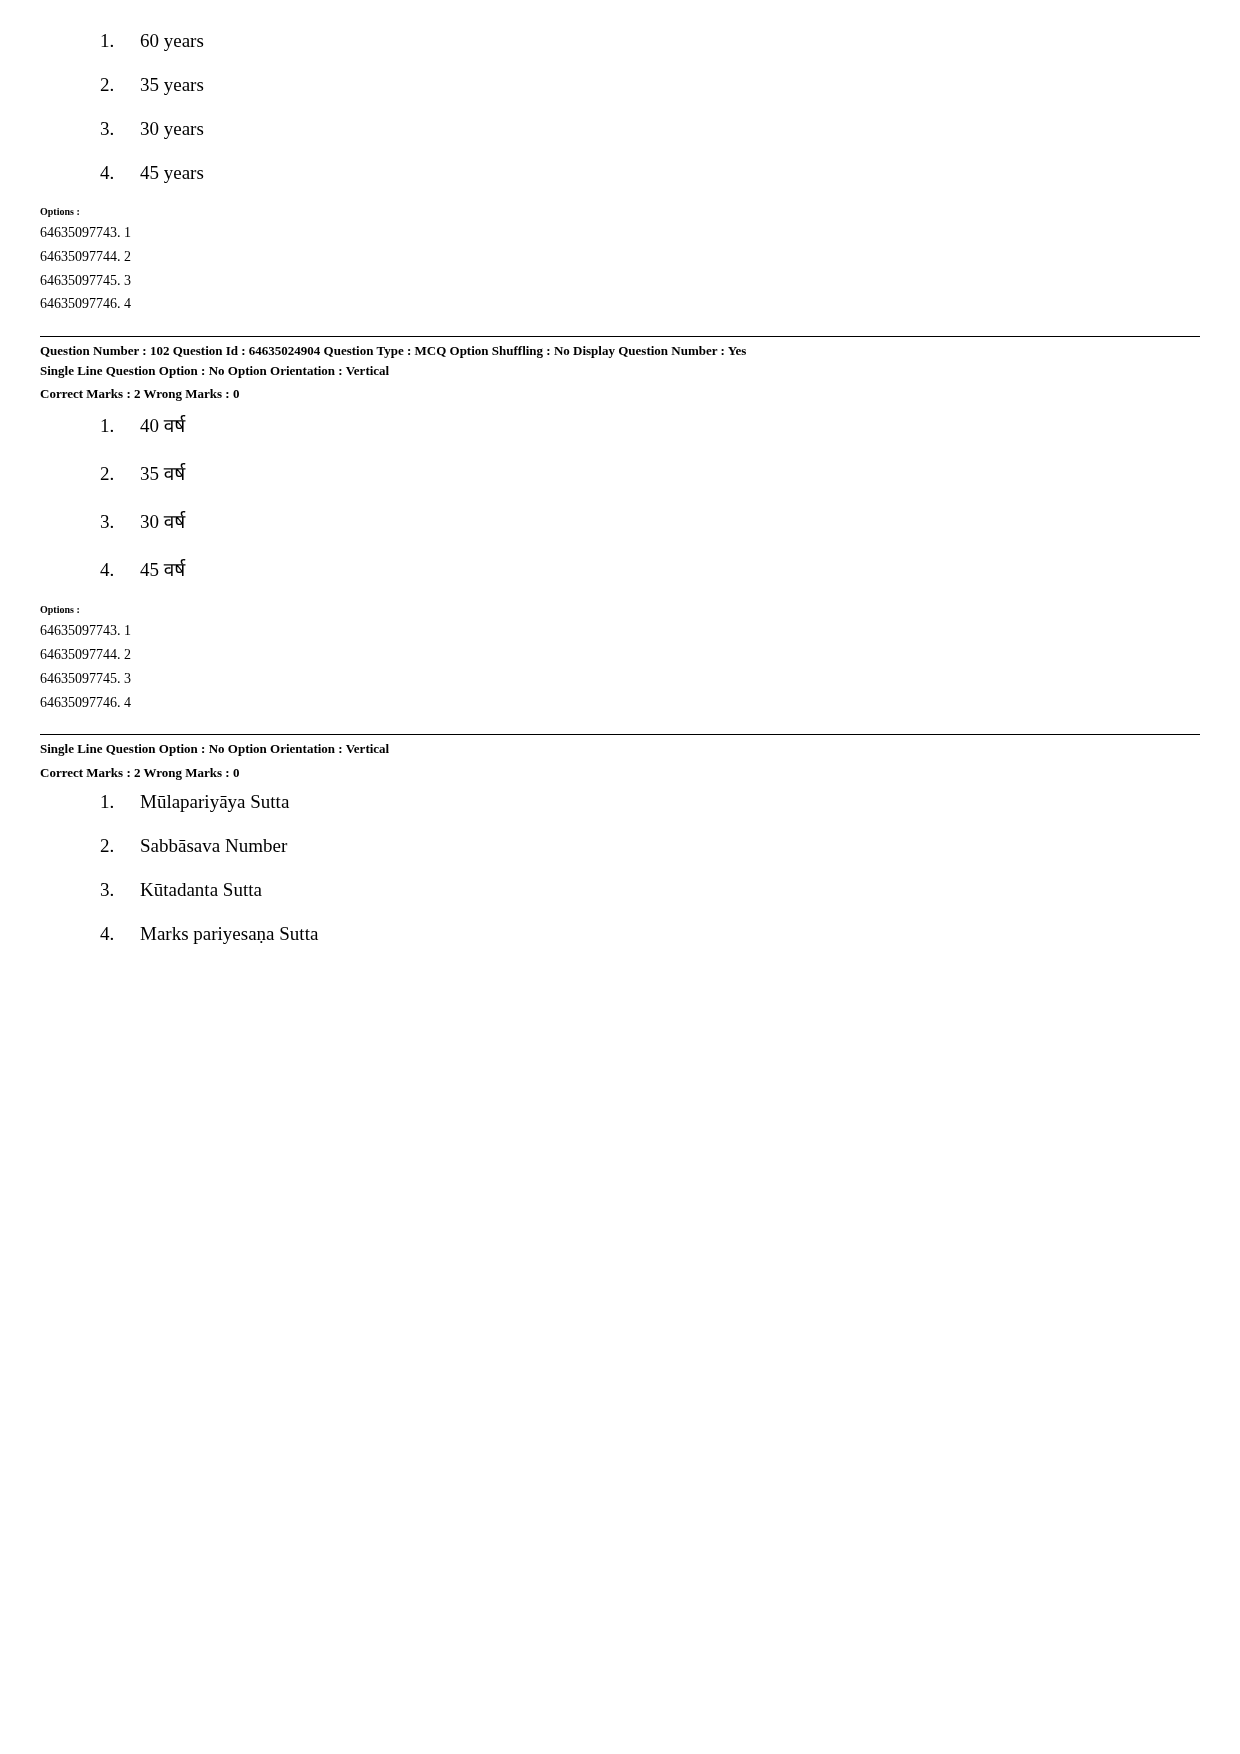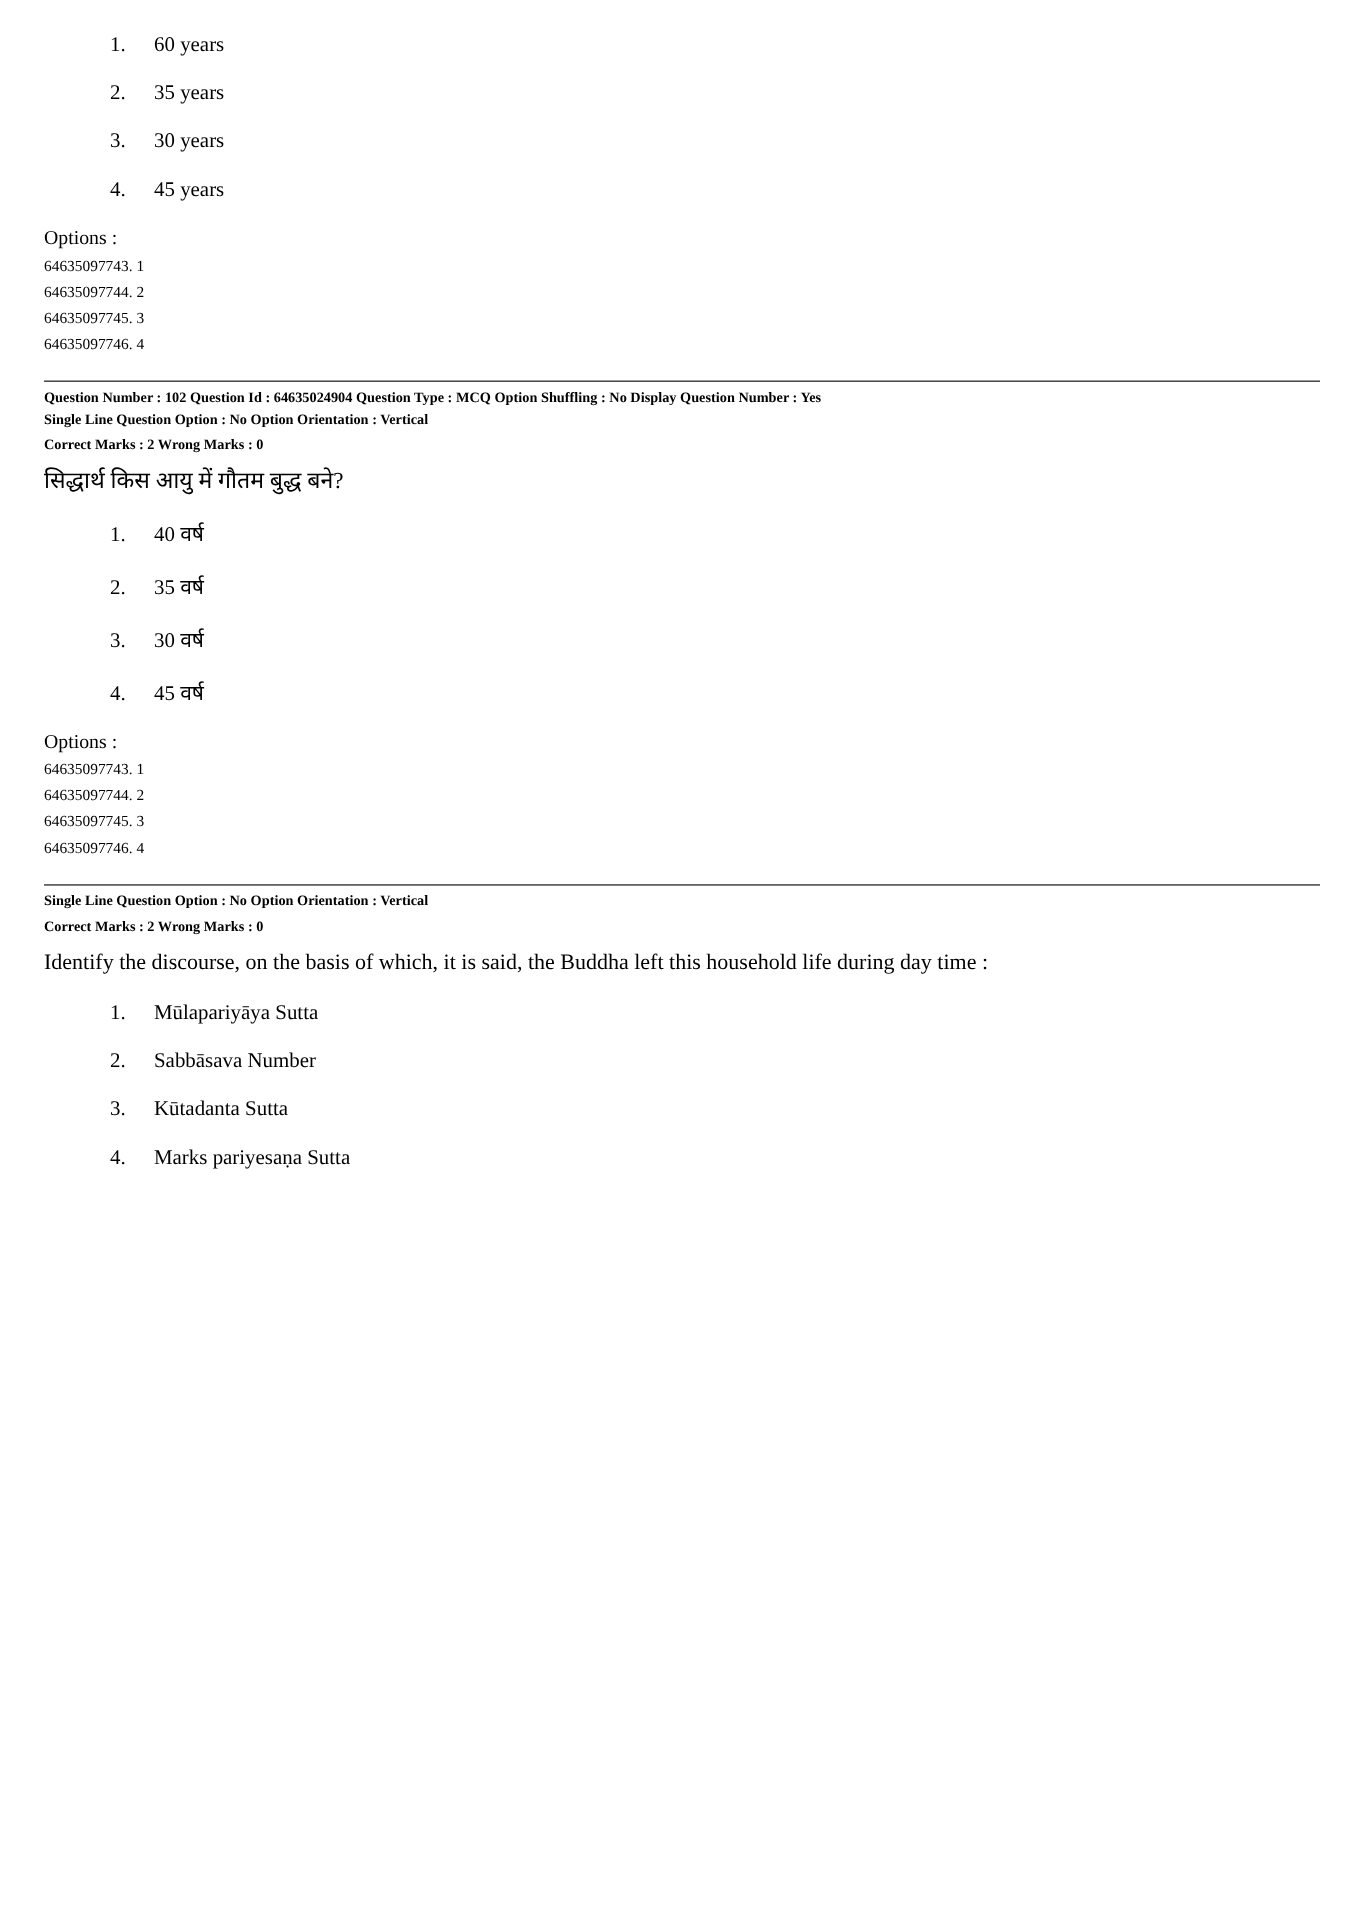--- a/index.html
+++ b/index.html
@@ -33,22 +33,22 @@
       font-size: 19px;
     }
     .option-num {
       min-width: 40px;
       font-size: 19px;
     }
     .option-text {
       font-size: 19px;
     }
     .options-label {
-      font-size: 18px;
-      font-weight: normal;
+      font-size: 10px;
+      font-weight: bold;
       margin-bottom: 4px;
       margin-top: 10px;
     }
     .options-codes {
       font-size: 14px;
       line-height: 1.7;
       margin-bottom: 20px;
     }
     .question-meta {
       font-size: 13px;
@@ -108,21 +108,20 @@
   </div>
 </div>
 
 <div class="question-meta">
   <div>Question Number : 102  Question Id : 64635024904  Question Type : MCQ  Option Shuffling : No  Display Question Number : Yes</div>
   <div>Single Line Question Option : No  Option Orientation : Vertical</div>
 </div>
 <div class="correct-marks">Correct Marks : 2  Wrong Marks : 0</div>
 
 <div>
-  <p class="hindi-question">सिद्धार्थ किस आयु में गौतम बुद्ध बने?</p>
 
   <ul class="options-list">
     <li>
       <span class="option-num">1.</span>
       <span class="option-text">40 वर्ष</span>
     </li>
     <li>
       <span class="option-num">2.</span>
       <span class="option-text">35 वर्ष</span>
     </li>
@@ -144,21 +143,20 @@
     <div>64635097746. 4</div>
   </div>
 </div>
 
 <div class="question-meta">
   <div>Single Line Question Option : No  Option Orientation : Vertical</div>
 </div>
 <div class="correct-marks">Correct Marks : 2  Wrong Marks : 0</div>
 
 <div>
-  <p class="long-question-text">Identify the discourse, on the basis of which, it is said, the Buddha left this household life during day time :</p>
 
   <ul class="options-list">
     <li>
       <span class="option-num">1.</span>
       <span class="option-text">Mūlapariyāya Sutta</span>
     </li>
     <li>
       <span class="option-num">2.</span>
       <span class="option-text">Sabbāsava Number</span>
     </li>

